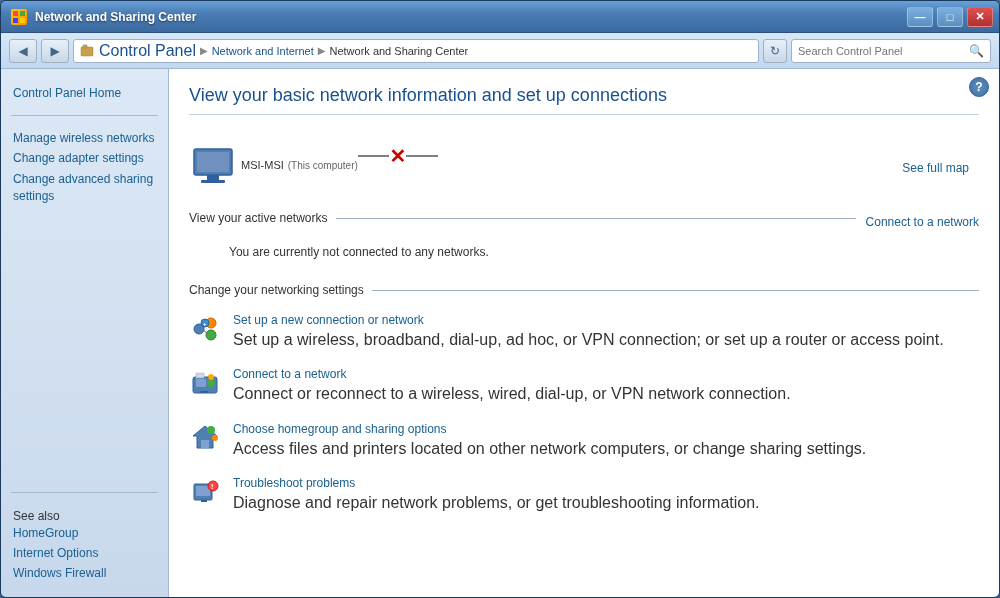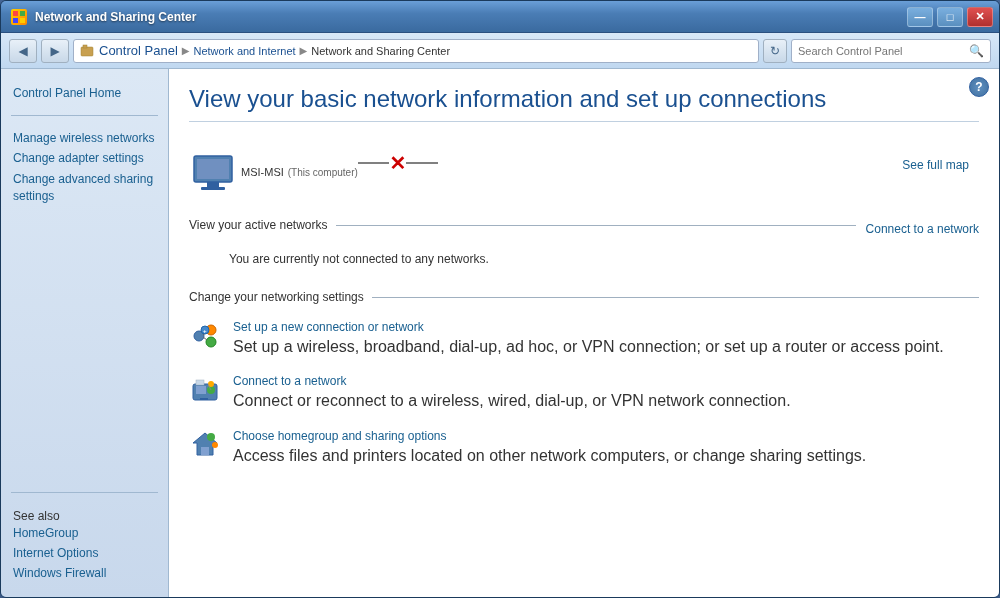--- a/index.html
+++ b/index.html
@@ -233,21 +233,21 @@
     
     .content {
       flex: 1;
       background: white;
       overflow-y: auto;
       padding: 16px 20px;
       position: relative;
     }
 
     .content-title {
-      font-size: 24px;
+      font-size: 18px;
       color: #1a5090;
       font-weight: 300;
       margin-bottom: 20px;
       padding-bottom: 8px;
       border-bottom: 1px solid #c0d0e0;
     }
 
     
     .network-diagram {
       display: flex;
@@ -305,21 +305,21 @@
 
     .globe-icon {
       width: 48px;
       height: 48px;
       position: relative;
     }
 
     .see-full-map {
       position: absolute;
       right: 10px;
-      top: 16px;
+      top: 26px;
       color: #1a6090;
       font-size: 12px;
       cursor: pointer;
       text-decoration: none;
     }
 
     
     .active-networks-bar {
       display: flex;
       align-items: center;
@@ -458,21 +458,21 @@
 
   <div class="toolbar">
     <div class="nav-btn">◀</div>
     <div class="nav-btn">▶</div>
     <div class="address-bar">
       <span class="breadcrumb-part">
         <svg width="14" height="14" viewBox="0 0 14 14" style="vertical-align:middle;margin-right:3px;">
           <rect x="1" y="3" width="12" height="9" fill="#c8a050" stroke="#a08030" stroke-width="0.5" rx="1"></rect>
           <rect x="3" y="1" width="4" height="3" fill="#c8a050" stroke="#a08030" stroke-width="0.5"></rect>
         </svg>
-        <span style="color:#1a5090;font-size:13px;">Control Panel</span>
+        <span style="color:#1a5090;font-size:16px;">Control Panel</span>
       </span>
       <span class="breadcrumb-arrow">▶</span>
       <span class="breadcrumb-part">Network and Internet</span>
       <span class="breadcrumb-arrow">▶</span>
       <span class="breadcrumb-current">Network and Sharing Center</span>
     </div>
     <div class="refresh-btn">↻</div>
     <div class="search-box">
       <input class="search-input" type="text" placeholder="Search Control Panel" style="">
       <span class="search-icon-btn">🔍</span>
@@ -591,16 +591,31 @@
               <circle cx="20" cy="6" r="4" fill="#44aa44"></circle>
               <circle cx="24" cy="14" r="3" fill="#ff8800"></circle>
             </svg>
           </div>
           <div class="action-content">
             <a class="action-title">Choose homegroup and sharing options</a>
             <span class="action-desc">Access files and printers located on other network computers, or change sharing settings.</span>
           </div>
         </div>
 
+        <div class="network-action-item">
+          <div class="action-icon">
+            <svg width="28" height="28" viewBox="0 0 28 28">
+              <rect x="3" y="6" width="18" height="16" rx="1" fill="#5080b0" stroke="#3060a0" stroke-width="1"></rect>
+              <rect x="5" y="8" width="14" height="10" fill="#80a0d0"></rect>
+              <rect x="10" y="22" width="6" height="2" fill="#3060a0"></rect>
+              <circle cx="22" cy="8" r="5" fill="#ff4444" stroke="#cc2222" stroke-width="1"></circle>
+              <text x="20" y="11" fill="white" font-size="7" font-weight="bold">!</text>
+            </svg>
+          </div>
+          <div class="action-content">
+            <a class="action-title">Troubleshoot problems</a>
+            <span class="action-desc">Diagnose and repair network problems, or get troubleshooting information.</span>
+          </div>
+        </div>
       </div>
     </div>
   </div>
 </div>
 
 </body></html>

